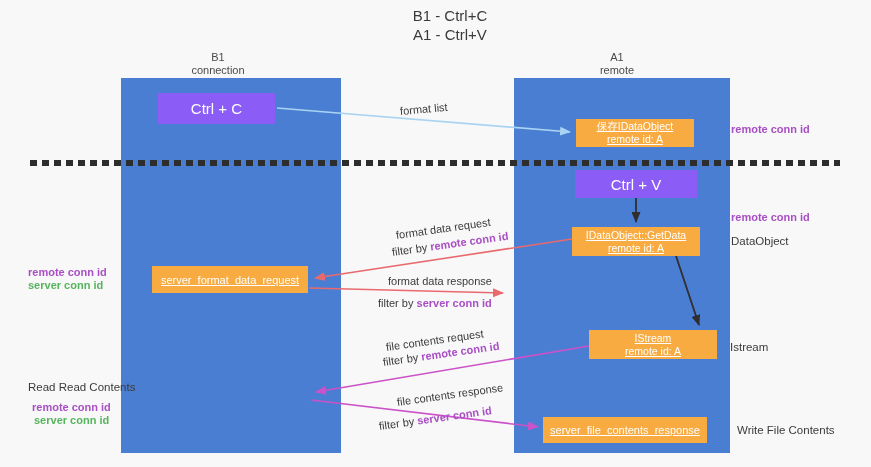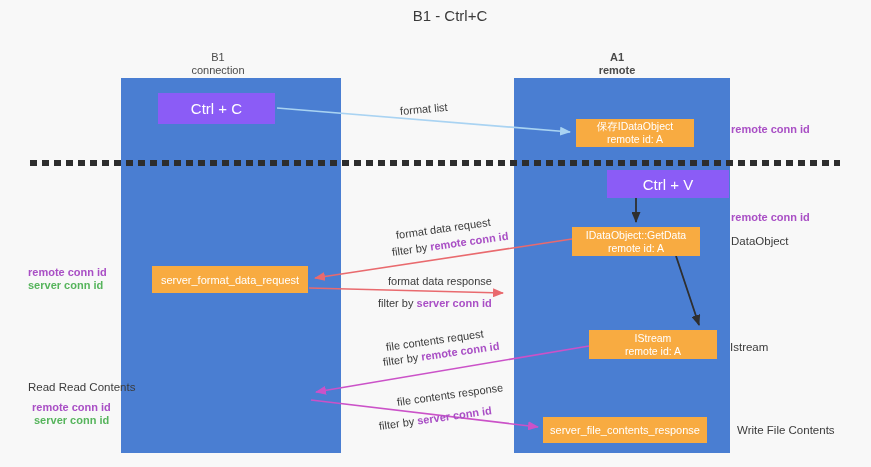--- a/index.html
+++ b/index.html
@@ -29,21 +29,21 @@
   .dashed-line{
     left:30px;top:160px;width:810px;height:6px;
     background:repeating-linear-gradient(to right,#2d2d2d 0 7px,transparent 7px 12px);
   }
   .node{
     color:#fff;text-align:center;
     display:flex;flex-direction:column;justify-content:center;
     box-sizing:border-box;
   }
   .node.green{background:#8b5cf6;font-size:15px;}
-  .node.orange{background:#f8ab41;}
+  .node.orange{background:#f8ab41;text-decoration:underline;}
   .node .l1,.node .l2{line-height:13px;font-size:10.5px;}
   .node.oneline{font-size:11px;justify-content:center;}
   .edge-label{
     font-size:11px;color:#3b3b3b;white-space:nowrap;
     transform-origin:left center;
   }
   .rot-5{transform:rotate(-5deg);}
   .rot-8{transform:rotate(-8deg);}
   .purple{color:#a94fc5;font-weight:bold;}
   .greentxt{color:#56b45c;font-weight:bold;}
@@ -51,27 +51,28 @@
   .side-label.plain{color:#3b3b3b;font-size:11.5px;}
   svg.overlay{position:absolute;left:0;top:0;width:871px;height:467px;pointer-events:none;}
 </style>
 </head>
 <body>
 
 <div class="canvas">
 
   <div class="abs title">
     <div>B1 - Ctrl+C</div>
+    <div>A1 - Ctrl+V</div>
   </div>
 
   <div class="abs lane-header" style="left:148px;top:51px;">
     <div>B1</div>
     <div>connection</div>
   </div>
-  <div class="abs lane-header" style="left:547px;top:51px;font-weight:bold;">
+  <div class="abs lane-header" style="left:547px;top:51px;">
     <div>A1</div>
     <div>remote</div>
   </div>
 
   <div class="abs lane" style="left:121px;top:78px;width:220px;height:375px;"></div>
   <div class="abs lane" style="left:514px;top:78px;width:216px;height:375px;"></div>
 
   <div class="abs dashed-line"></div>
 
   <svg class="overlay">
@@ -100,21 +101,21 @@
 
   <div class="abs node green" style="left:158px;top:93px;width:117px;height:31px;">
     <div>Ctrl + C</div>
   </div>
 
   <div class="abs node orange" style="left:576px;top:119px;width:118px;height:28px;">
     <div class="l1">保存IDataObject</div>
     <div class="l2">remote id: A</div>
   </div>
 
-  <div class="abs node green" style="left:575px;top:170px;width:122px;height:28px;margin-left:32px;">
+  <div class="abs node green" style="left:575px;top:170px;width:122px;height:28px;">
     <div>Ctrl + V</div>
   </div>
 
   <div class="abs node orange" style="left:572px;top:227px;width:128px;height:29px;">
     <div class="l1">IDataObject::GetData</div>
     <div class="l2">remote id: A</div>
   </div>
 
   <div class="abs node orange oneline" style="left:152px;top:266px;width:156px;height:27px;">
     <div>server_format_data_request</div>

